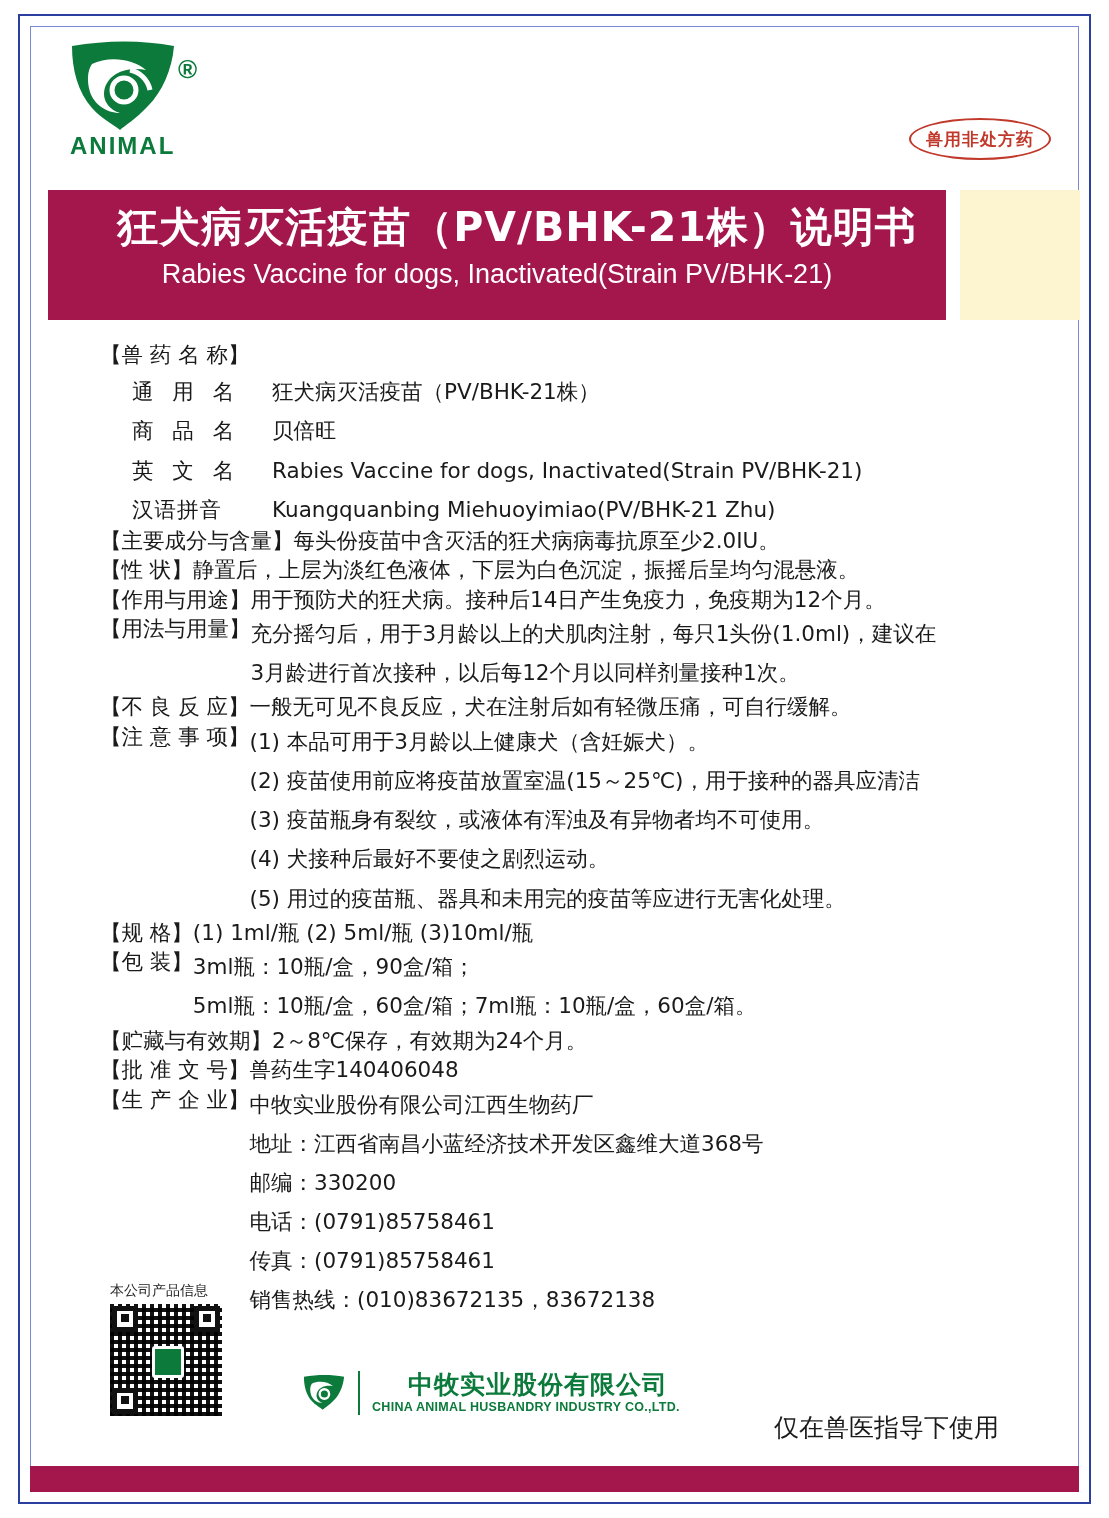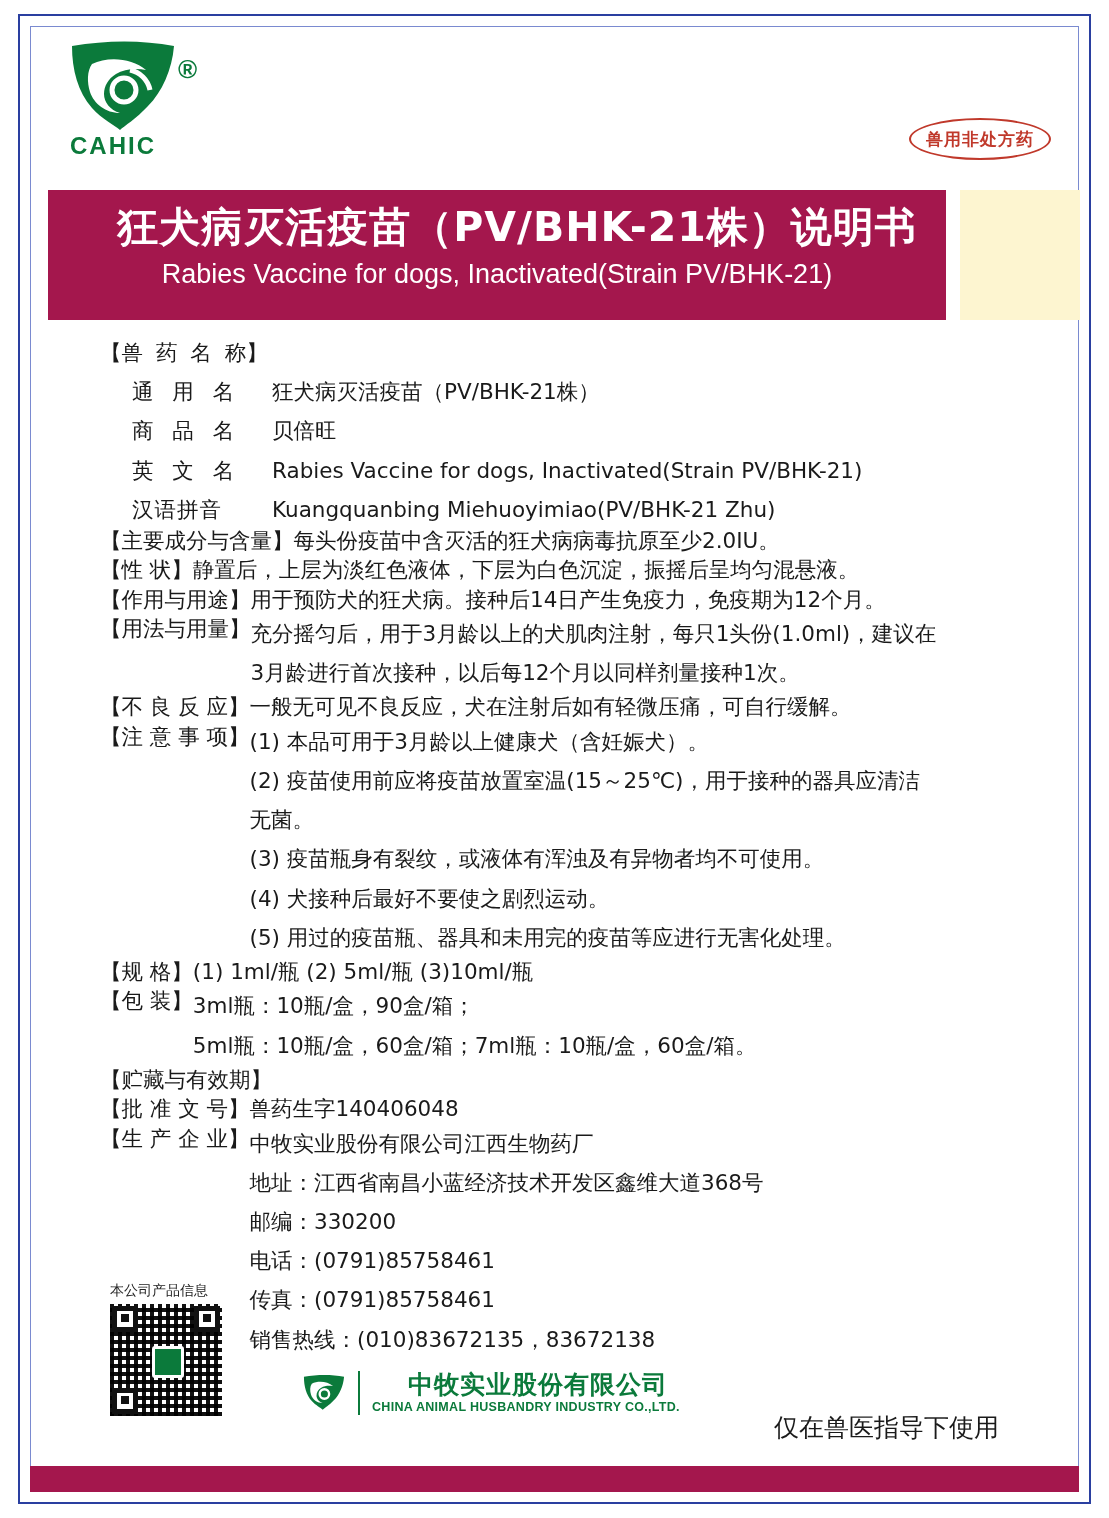--- a/index.html
+++ b/index.html
@@ -145,21 +145,20 @@
   .value {
     flex: 1 1 auto;
   }
   .value p {
     margin: 0 0 8px 0;
     line-height: 1.45;
   }
   .value p:last-child { margin-bottom: 0; }
   .sec-title {
     margin-bottom: 6px;
-    font-family: Liberation Mono, monospace;
   }
   .sub-row {
     display: flex;
     align-items: baseline;
     margin-left: 32px;
     margin-bottom: 9px;
   }
   .sub-label {
     flex: 0 0 auto;
     width: 140px;
@@ -284,21 +283,21 @@
   <div class="logo-block">
     <div class="logo-mark">
       <svg width="122" height="95" viewBox="0 0 122 95" xmlns="http://www.w3.org/2000/svg">
         <path d="M10 6 C45 0, 80 0, 112 6 C110 30, 100 52, 86 66 C74 79, 62 86, 58 90 C52 85, 40 79, 30 68 C16 52, 10 30, 10 6 Z" fill="#0b7a3b"></path>
         <path d="M30 24 C46 16, 70 18, 84 30 C74 28, 62 29, 54 34 C46 39, 42 46, 42 54 C42 62, 48 70, 58 73 C44 73, 32 64, 28 52 C25 42, 25 31, 30 24 Z" fill="#ffffff"></path>
         <circle cx="62" cy="50" r="12" fill="none" stroke="#ffffff" stroke-width="5"></circle>
         <path d="M68 30 C78 32, 86 40, 88 50" stroke="#ffffff" stroke-width="5" fill="none"></path>
       </svg>
     </div>
     <div class="logo-reg">®</div>
-    <div class="logo-text">CAHIC</div>
+    <div class="logo-text">ANIMAL</div>
   </div>
 
   <div class="rx-badge">兽用非处方药</div>
 
   <div class="title-bar">
     <p class="title-cn">狂犬病灭活疫苗（PV/BHK-21株）说明书</p>
     <p class="title-en">Rabies Vaccine for dogs, Inactivated(Strain PV/BHK-21)</p>
   </div>
 
   <div class="content">
@@ -348,21 +347,20 @@
     <div class="row">
       <span class="label">【不 良 反 应】</span>
       <span class="value">一般无可见不良反应，犬在注射后如有轻微压痛，可自行缓解。</span>
     </div>
 
     <div class="row">
       <span class="label">【注 意 事 项】</span>
       <span class="value">
         <p>(1) 本品可用于3月龄以上健康犬（含妊娠犬）。</p>
         <p>(2) 疫苗使用前应将疫苗放置室温(15～25℃)，用于接种的器具应清洁</p>
-        <p>无菌。</p>
         <p>(3) 疫苗瓶身有裂纹，或液体有浑浊及有异物者均不可使用。</p>
         <p>(4) 犬接种后最好不要使之剧烈运动。</p>
         <p>(5) 用过的疫苗瓶、器具和未用完的疫苗等应进行无害化处理。</p>
       </span>
     </div>
 
     <div class="row">
       <span class="label">【规          格】</span>
       <span class="value">(1) 1ml/瓶    (2) 5ml/瓶    (3)10ml/瓶</span>
     </div>
@@ -370,20 +368,21 @@
     <div class="row">
       <span class="label">【包          装】</span>
       <span class="value">
         <p>3ml瓶：10瓶/盒，90盒/箱；</p>
         <p>5ml瓶：10瓶/盒，60盒/箱；7ml瓶：10瓶/盒，60盒/箱。</p>
       </span>
     </div>
 
     <div class="row">
       <span class="label">【贮藏与有效期】</span>
+      <span class="value">2～8℃保存，有效期为24个月。</span>
     </div>
 
     <div class="row">
       <span class="label">【批 准 文 号】</span>
       <span class="value">兽药生字140406048</span>
     </div>
 
     <div class="row">
       <span class="label">【生 产 企 业】</span>
       <span class="value">

